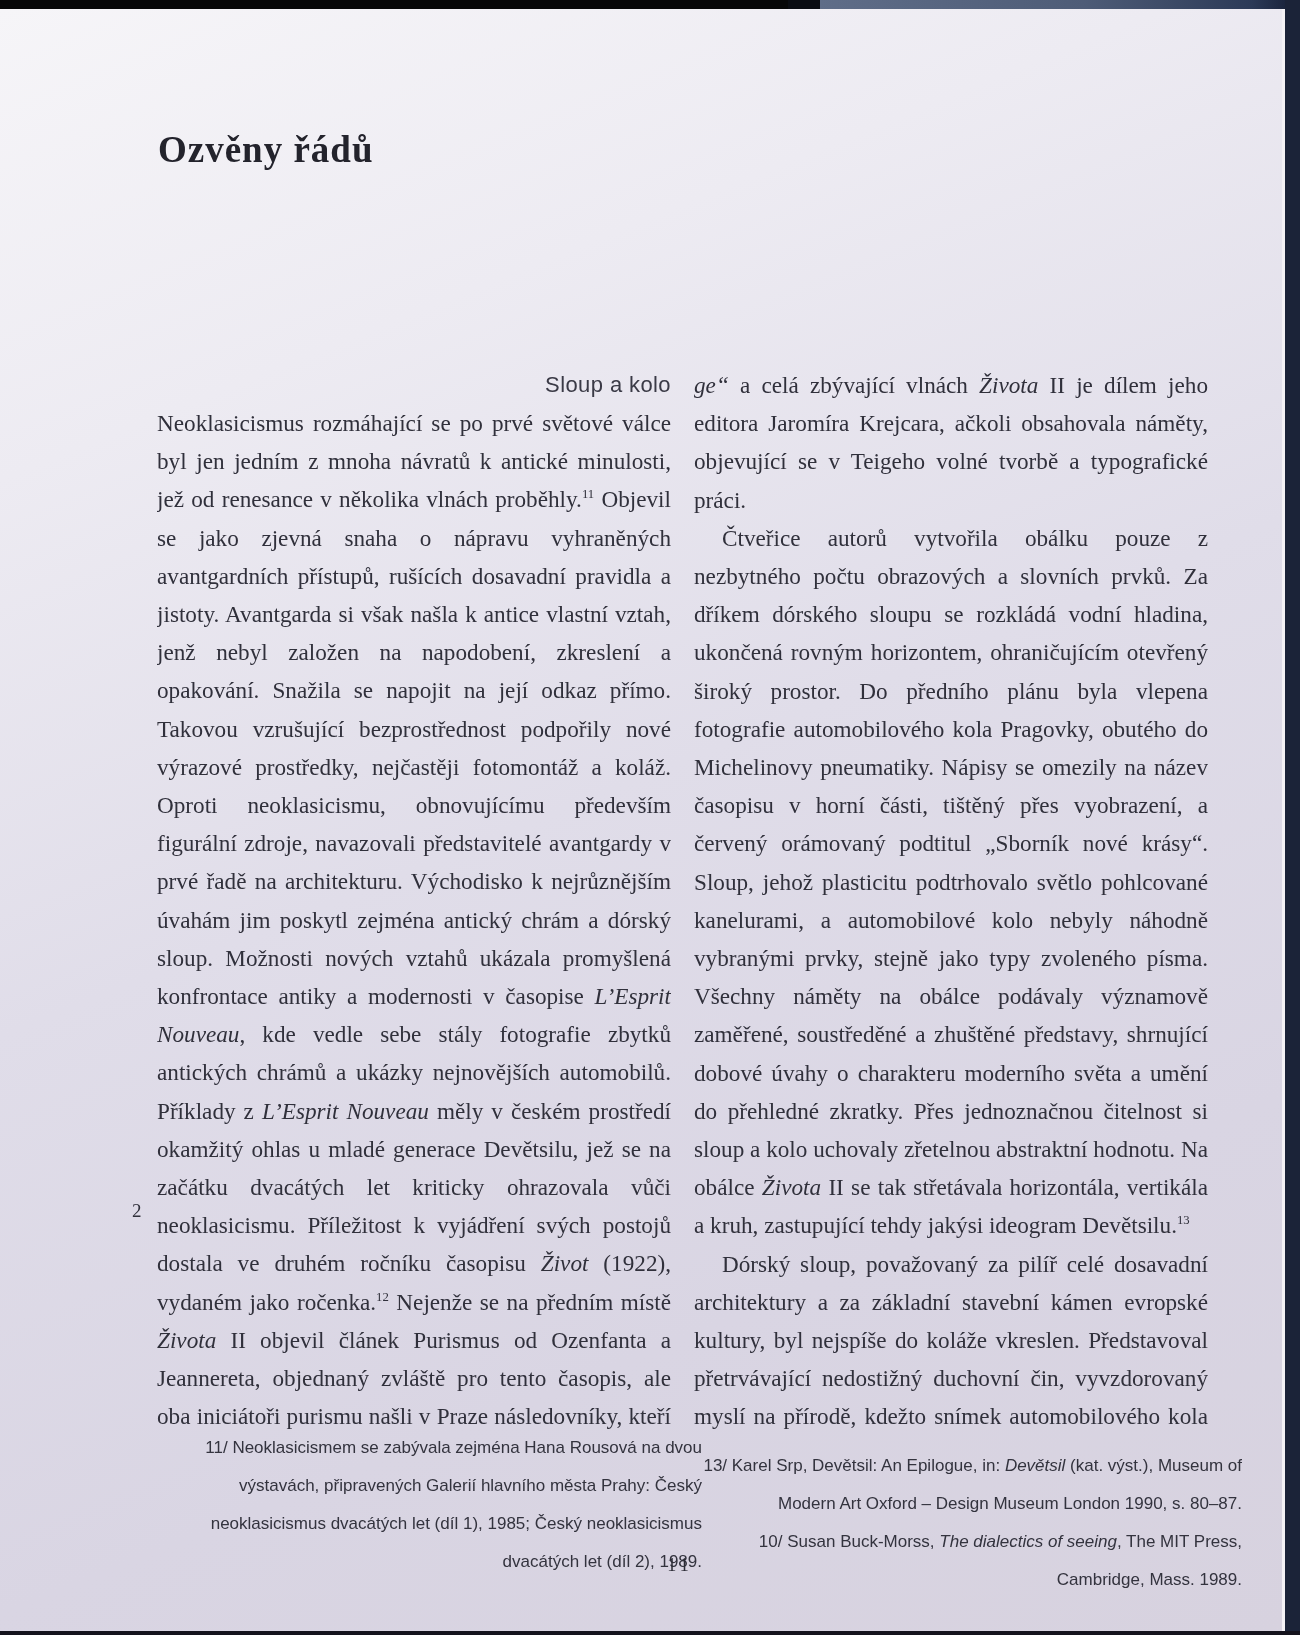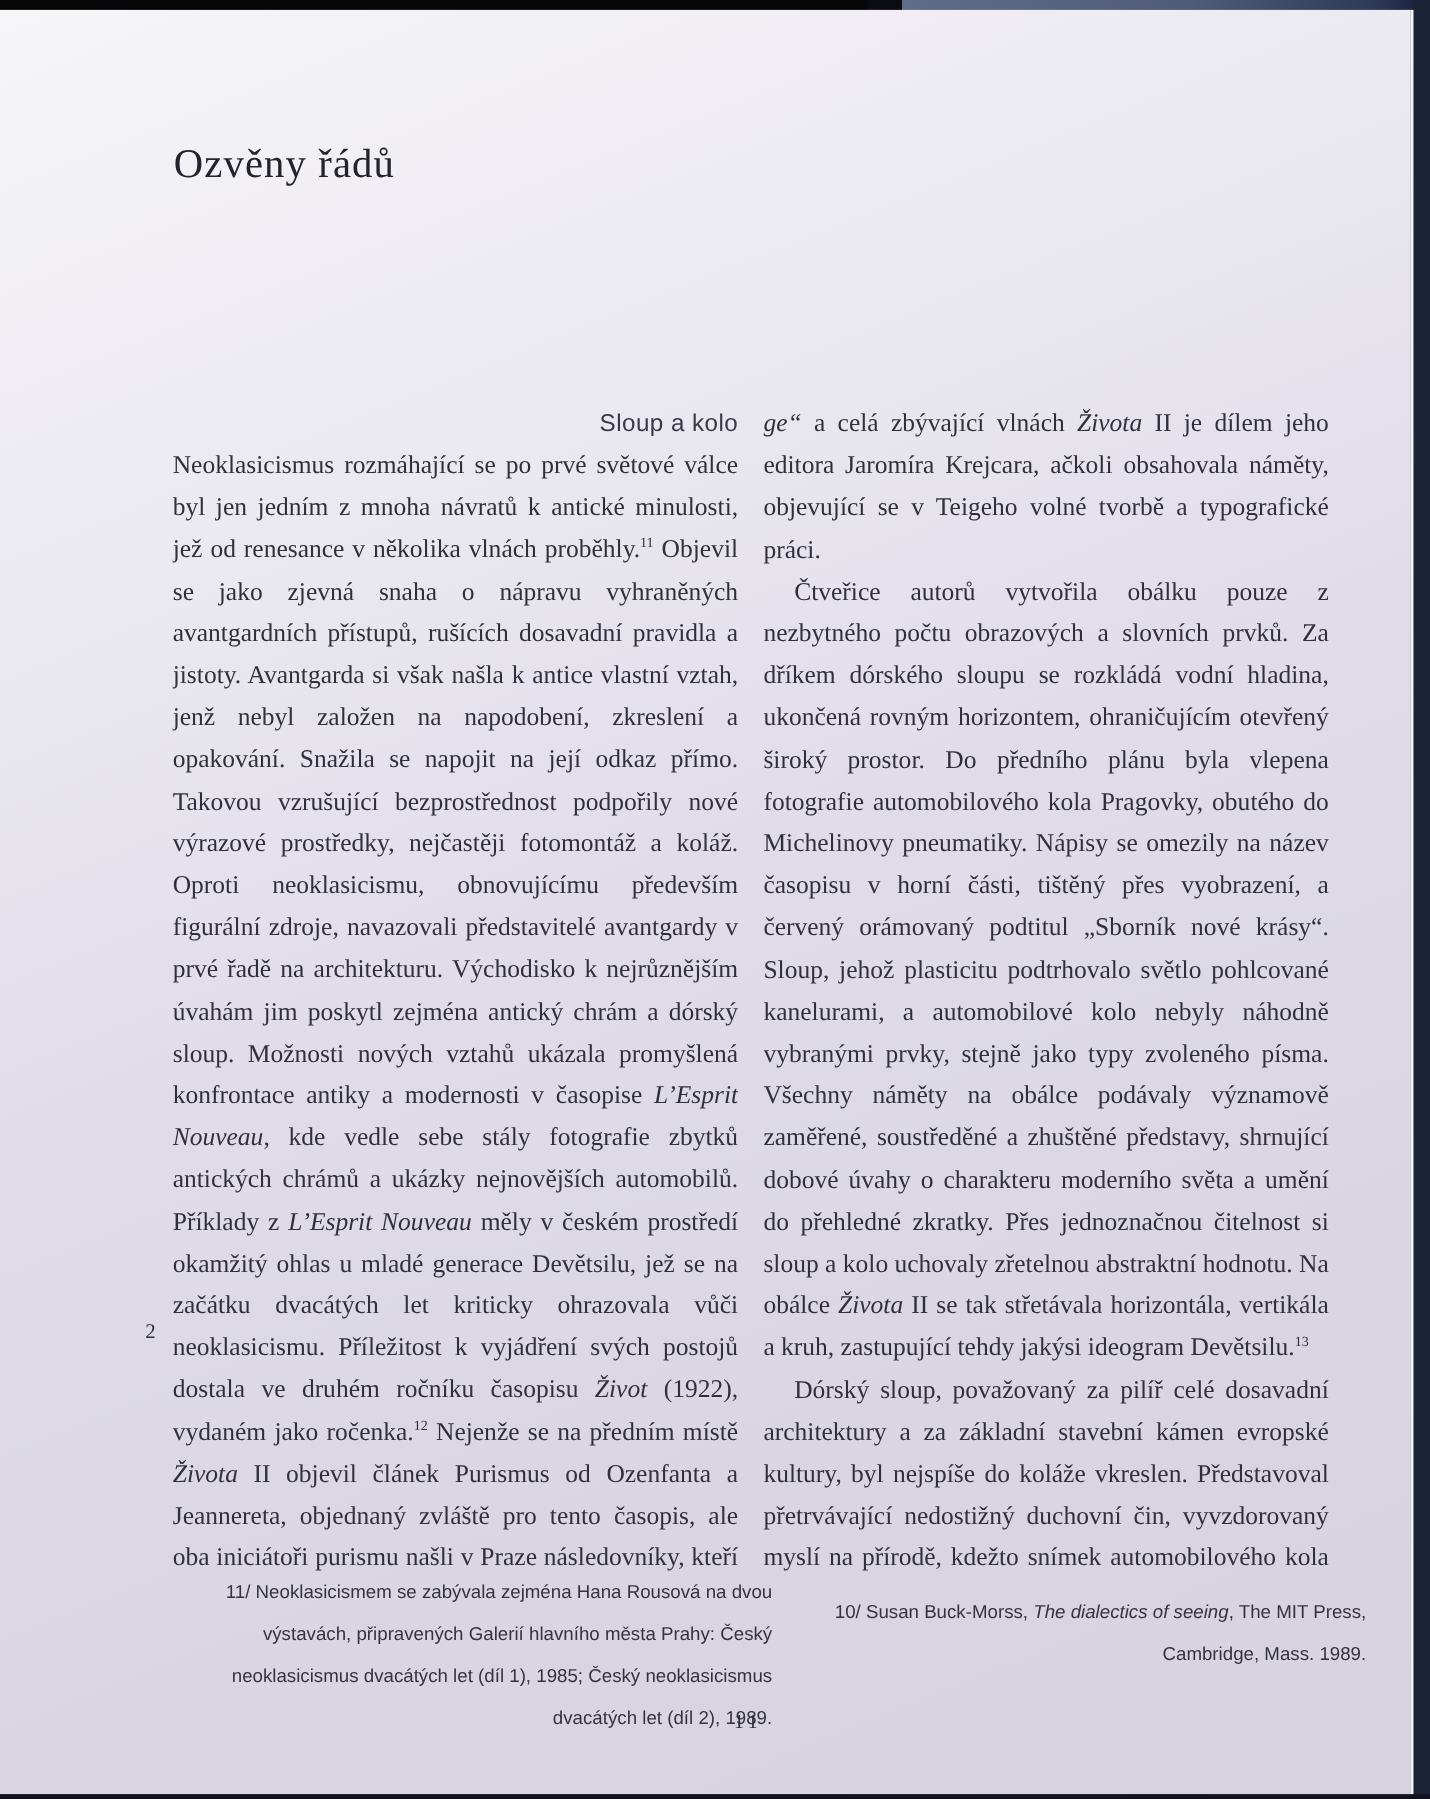--- a/index.html
+++ b/index.html
@@ -18,21 +18,21 @@
 
   
   .page{
     position:absolute;left:0;top:9px;right:15px;bottom:4px;
     background:linear-gradient(158deg,#f6f5f8 0%,#edebf2 22%,#e0dde9 48%,#d9d5e3 75%,#d7d2df 100%);
     border-right:3px solid #f4f2f5;
   }
 
   .title{
     position:absolute;left:158px;top:94px;
-    font-size:37px;letter-spacing:1px;color:#23232c;font-weight:400;
+    font-size:37px;letter-spacing:1px;color:#23232c;font-weight:700;
   }
 
   .col{
     position:absolute;top:357px;width:514px;height:1072px;overflow:hidden;
     text-align:justify;font-size:23.2px;line-height:38.2px;color:#30303b;
   }
   .col-left{left:157px;}
   .col-right{left:694px;}
   .col p{margin:0;}
   .col p + p{text-indent:28px;}
@@ -88,18 +88,19 @@
         <p><span>Dórský sloup, považovaný za pilíř celé dosavadní architektury a za základní stavební kámen evropské kultury, byl nejspíše do koláže vkreslen. Představoval přetrvávající nedostižný duchovní čin, vyvzdorovaný myslí na přírodě, kdežto snímek automobilového kola poukazoval na nejnovější technický pokrok. Ačkoli oba motivy pocházely z různých dob a míst, nebylo jejich provázání prvoplánové. Kladně i záporně vzrušovalo dobového diváka. Nabízelo různé způsoby porozumění podle toho, jaký kdo měl vztah k minulosti a přítomnosti. Dalo se chápat jako střet starověké kultury a soudobé civilizace, uměleckého díla a stroje. Zakládalo nový typ dialektiky vidění,</span></p>
       </div>
   </div>
 
   <div class="margin-marker">2</div>
 
   <div class="footnotes fn-left">
       <p><span>11/ Neoklasicismem se zabývala zejména Hana Rousová na dvou výstavách, připravených Galerií hlavního města Prahy: Český neoklasicismus dvacátých let (díl 1), 1985; Český neoklasicismus dvacátých let (díl 2), 1989.</span></p>
     </div>
   <div class="footnotes fn-right">
+      <p><span>13/ Karel Srp, Devětsil: An Epilogue, in: </span><em>Devětsil</em><span> (kat. výst.), Museum of Modern Art Oxford – Design Museum London 1990, s. 80–87.</span></p>
       <p><span>10/ Susan Buck-Morss, </span><em>The dialectics of seeing</em><span>, The MIT Press, Cambridge, Mass. 1989.</span></p>
     </div>
 
   <div class="page-number">11</div>
 
 </div>
 
 </body></html>

